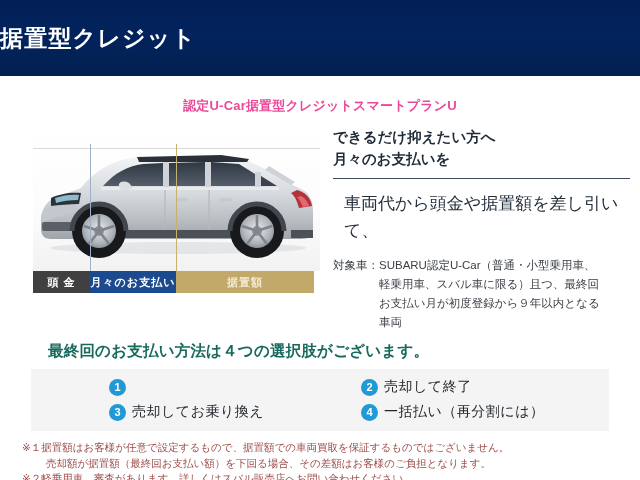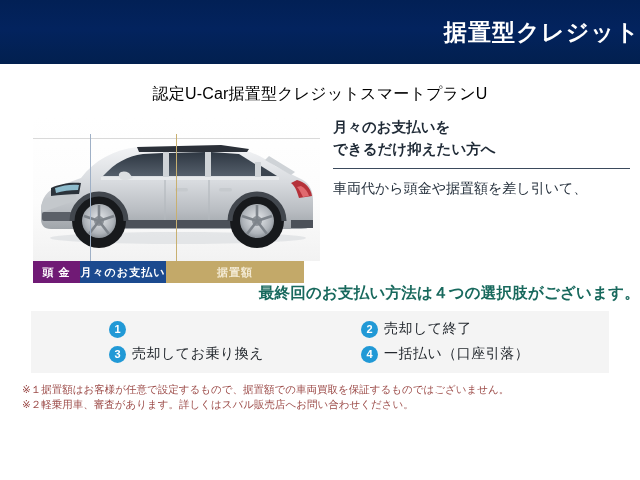--- a/index.html
+++ b/index.html
@@ -12,45 +12,45 @@
     height: 480px;
     overflow: hidden;
     font-family: "Liberation Sans", "DejaVu Sans", sans-serif;
     color: #222222;
     position: relative;
   }
 
   
   .header-bar {
     width: 640px;
-    height: 64px;
+    height: 76px;
     background: linear-gradient(180deg, #022055 0%, #03235e 45%, #02204f 100%);
     display: flex;
     align-items: center;
-    justify-content: flex-end;
+    justify-content: flex-start;
     box-sizing: border-box;
   }
   .header-title {
     color: #ffffff;
     font-size: 23px;
     font-weight: bold;
     letter-spacing: 1.2px;
     line-height: 1;
   }
 
   
   .subtitle-wrap {
     width: 640px;
     text-align: center;
     padding-top: 20px;
   }
   .subtitle {
-    color: #000000;
-    font-size: 16px;
-    font-weight: normal;
+    color: #ec4899;
+    font-size: 13px;
+    font-weight: bold;
     letter-spacing: .2px;
   }
 
   
   .main-row {
     display: flex;
     align-items: flex-start;
     padding: 11px 0 0 0;
   }
 
@@ -94,21 +94,21 @@
   }
   .seg {
     display: flex;
     align-items: center;
     justify-content: center;
     font-size: 11px;
     font-weight: bold;
     letter-spacing: 1px;
     box-sizing: border-box;
   }
-  .seg-1 { width: 47px;  background: #701a75; color: #ffffff; }
+  .seg-1 { width: 57px;  background: #404040; color: #ffffff; }
   .seg-2 { width: 86px;  background: #1b4a8f; color: #ffffff; font-family: Liberation Mono, monospace; }
   .seg-3 { width: 138px; background: #c3a969; color: #f3ead4; }
 
   
   .text-block {
     margin-left: 13px;
     flex: 1 1 auto;
     padding-right: 8px;
   }
   .lead {
@@ -119,41 +119,43 @@
     margin: 0;
   }
   .rule {
     height: 1px;
     background: #3b4a5c;
     margin: 7px 0 8px 0;
     width: 297px;
   }
   .body-copy {
     color: #25303c;
-    font-size: 14px;
+    font-size: 17px;
     line-height: 1.62;
-    margin: 0;
+    margin: 11px;
   }
   .target-block {
     display: flex;
     margin-top: 9px;
     font-size: 11.5px;
     color: #3a3f46;
     line-height: 1.66;
   }
   .target-label { flex: 0 0 auto; white-space: nowrap; }
   .target-lines { flex: 1 1 auto; }
 
   
   .options-heading {
-    text-align: right;
+    text-align: left;
     color: #18695d;
     font-size: 15.5px;
     font-weight: bold;
+    margin-top: 9px;
     letter-spacing: .2px;
+    padding-left: 48px;
   }
 
   
   .options-panel {
     margin: 7px auto 0 auto;
     width: 578px;
     background: #f4f4f4;
     padding: 9px 0 10px 0;
     box-sizing: border-box;
   }
@@ -309,26 +311,35 @@
     </div>
     <div class="seg-bar">
       <div class="seg seg-1">頭 金</div>
       <div class="seg seg-2">月々のお支払い</div>
       <div class="seg seg-3">据置額</div>
     </div>
   </div>
 
   <div class="text-block">
     <div class="lead">
+      <div>できるだけ抑えたい方へ</div>
       <div>月々のお支払いを</div>
-      <div>できるだけ抑えたい方へ</div>
     </div>
     <div class="rule"></div>
     <div class="body-copy">
       <div>車両代から頭金や据置額を差し引いて、</div>
+    </div>
+    <div class="target-block">
+      <div class="target-label">対象車：</div>
+      <div class="target-lines">
+        <div>SUBARU認定U-Car（普通・小型乗用車、</div>
+        <div>軽乗用車、スバル車に限る）且つ、最終回</div>
+        <div>お支払い月が初度登録から９年以内となる</div>
+        <div>車両</div>
+      </div>
     </div>
   </div>
 </div>
 
 <div class="options-heading">最終回のお支払い方法は４つの選択肢がございます。</div>
 
 <div class="options-panel">
   <div class="options-grid">
     <div class="option">
       <span class="badge">1</span>
@@ -336,27 +347,28 @@
     <div class="option">
       <span class="badge">2</span>
       <span class="option-label">売却して終了</span>
     </div>
     <div class="option">
       <span class="badge">3</span>
       <span class="option-label">売却してお乗り換え</span>
     </div>
     <div class="option">
       <span class="badge">4</span>
-      <span class="option-label">一括払い（口座引落）</span>
+      <span class="option-label">一括払い（再分割には）</span>
     </div>
   </div>
 </div>
 
 <div class="footnotes">
   <div class="fn-row">
     <span class="fn-mark">※１</span>
     <span class="fn-text">据置額はお客様が任意で設定するもので、据置額での車両買取を保証するものではございません。</span>
   </div>
+  <div class="fn-indent">売却額が据置額（最終回お支払い額）を下回る場合、その差額はお客様のご負担となります。</div>
   <div class="fn-row">
     <span class="fn-mark">※２</span>
     <span class="fn-text">軽乗用車、審査があります。詳しくはスバル販売店へお問い合わせください。</span>
   </div>
 </div>
 
 </body></html>

